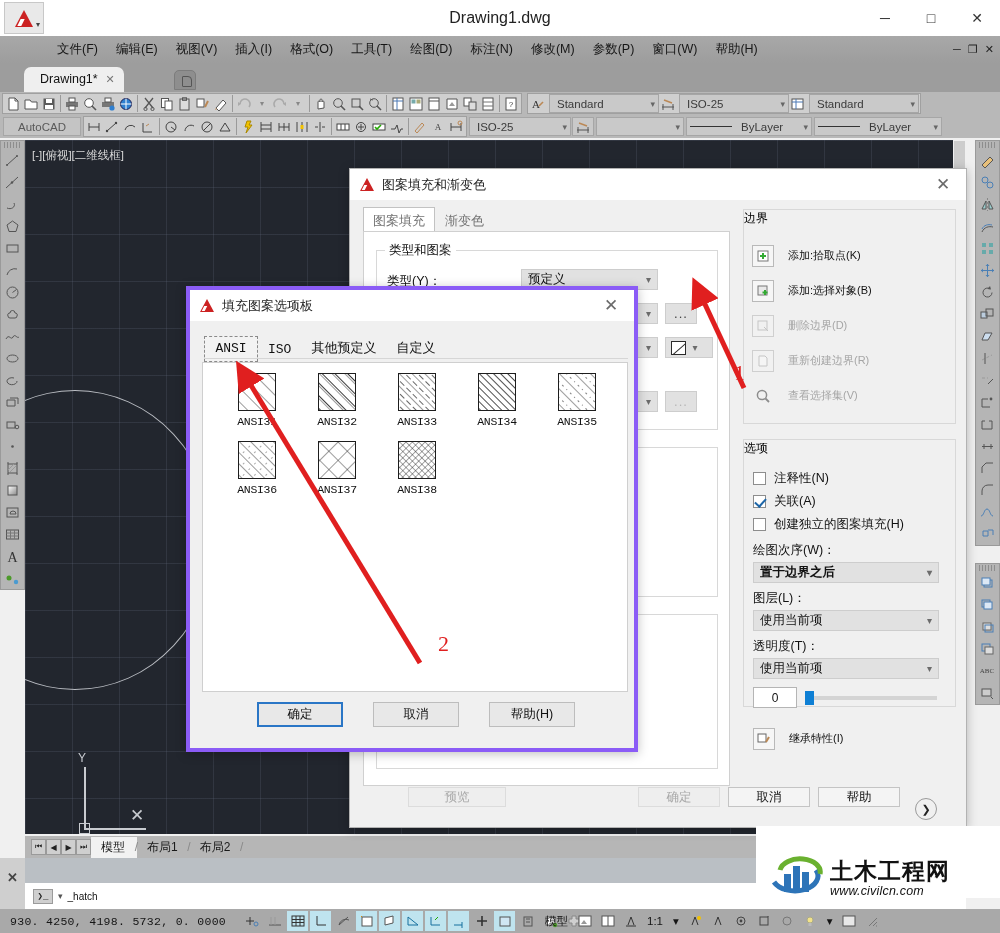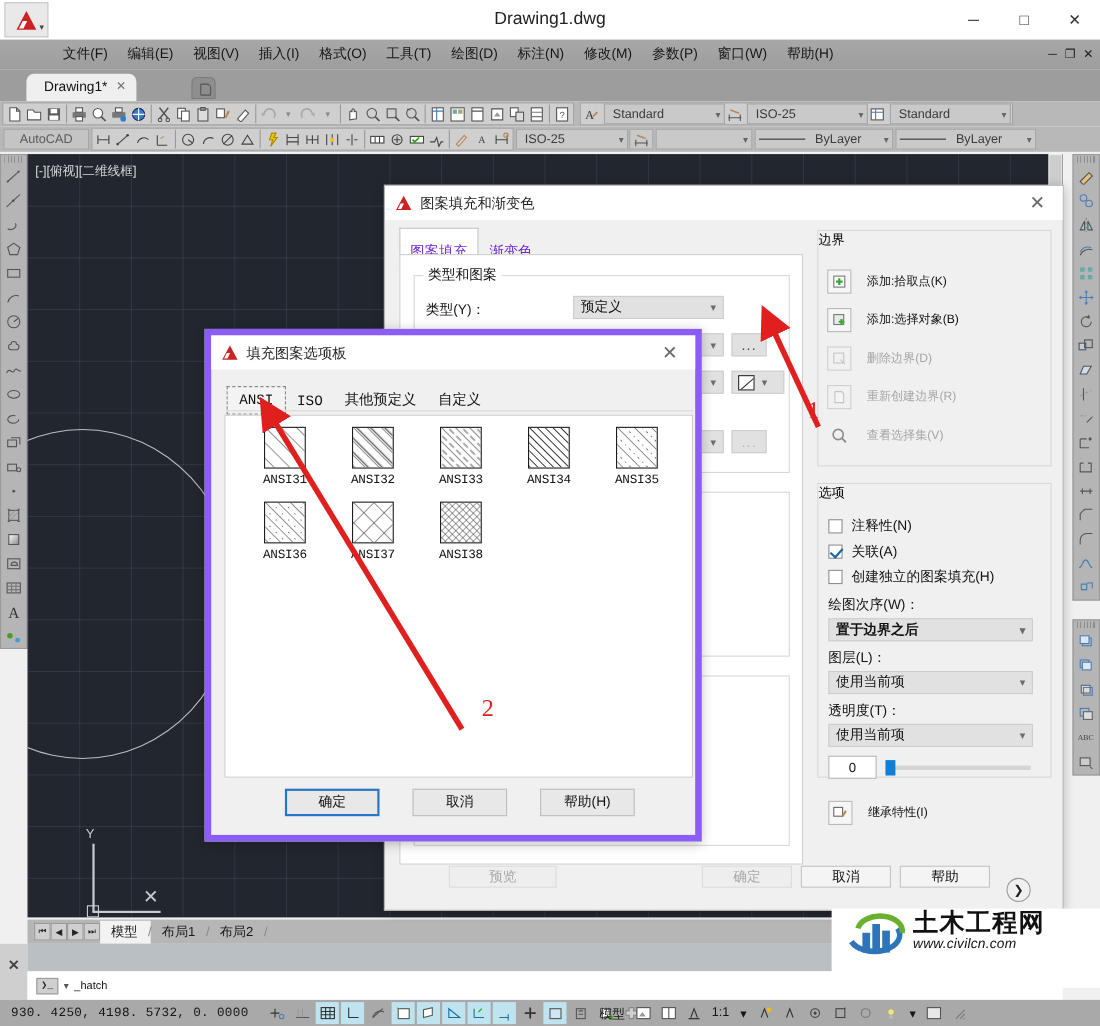--- a/index.html
+++ b/index.html
@@ -114,21 +114,21 @@
   .dlg-title .ic { width:18px;height:16px; margin-right:6px; display:flex;align-items:center;justify-content:center;}
   .mini-tri{width:0;height:0;border-left:7px solid transparent;border-right:7px solid transparent;border-bottom:13px solid #cc2222;position:relative;}
   .mini-tri:after{content:"";position:absolute;left:-4px;top:7px;width:8px;height:5px;border-left:3px solid #fff;transform:skewX(-26deg);}
   .dlg-title .tt { font-size:13px; color:#1e1e1e; flex:1;}
   .dlg-title .cx { width:30px; height:30px; display:flex; align-items:center; justify-content:center;
      color:#6b6b6b; font-size:17px; }
 
   .hatchdlg { left:349px; top:168px; width:618px; height:660px; }
 
   .tabs2 { position:absolute; left:13px; top:38px; display:flex; align-items:flex-end; }
-  .tab2 { font-size:13px; color:#6d28d9; padding:12px 9px 5px; border:1px solid transparent; }
+  .tab2 { font-size:13px; color:#737373; padding:4px 9px 5px; border:1px solid transparent; }
   .tab2.sel { background:#ffffff; border:1px solid #c2c2c2; border-bottom-color:#fff; }
 
   .panel { position:absolute; background:#fff; border:1px solid #d0d0d0; }
   .grp { position:absolute; border:1px solid #d8d8d8; }
   .grp > .lg { position:absolute; left:8px; top:-9px; background:#fff; padding:0 4px; font-size:12.5px; color:#111;}
 
   .lbl { position:absolute; font-size:12.5px; color:#111; white-space:nowrap;}
   .combo { position:absolute; height:21px; background:#e1e1e1; border:1px solid #cdcdcd;
      display:flex; align-items:center; padding-left:6px; font-size:12.5px; color:#111; }
   .combo .cv2{flex:1; white-space:nowrap; overflow:hidden;}
@@ -164,42 +164,42 @@
      display:flex;align-items:center;justify-content:center;font-size:12px;color:#111;}
 
   .btnrow{ position:absolute; display:flex; align-items:center; }
   .btn { height:20px; background:#e8e8e8; border:1px solid #c4c4c4; font-size:12.5px; color:#111;
      display:flex; align-items:center; justify-content:center; }
   .btn.dis { color:#a8a8a8; background:#eeeeee; border-color:#dcdcdc;}
   .expandbtn{width:22px;height:22px;border:1px solid #9a9a9a;border-radius:50%;background:#f0f0f0;
      display:flex;align-items:center;justify-content:center;font-size:11px;color:#222;}
 
   
-  .palettedlg { left:186px; top:299px; width:452px; height:466px; border:6px solid #8b5cf6; }
+  .palettedlg { left:186px; top:286px; width:452px; height:466px; border:4px solid #8b5cf6; }
   .ptabs { position:absolute; left:14px; top:45px; display:flex; align-items:flex-end; }
   .ptab { font-size:13px; color:#111; padding:4px 10px 5px; font-family:"Liberation Mono", monospace;}
   .ptab.sel { border:1px dashed #8a8a8a; background:#f3f3f3; min-width:54px; text-align:center;}
   .ptabline{position:absolute;left:14px;top:68px;width:424px;height:1px;background:#d6d6d6;}
   .pbody { position:absolute; left:12px; top:72px; width:426px; height:330px; background:#fff; border:1px solid #cfcfcf;}
   .pgrid { position:absolute; left:14px; top:10px; width:400px; display:flex; flex-wrap:wrap; }
   .pitem { width:80px; margin-bottom:13px; display:flex; flex-direction:column; align-items:center; }
   .psw { width:38px; height:38px; border:1.3px solid #1d1d1d; background:#fff; }
   .pname { font-size:11.5px; color:#111; margin-top:4px; font-family:"Liberation Mono", monospace; letter-spacing:-.3px;}
   .pbtns { position:absolute; left:0; top:412px; width:452px; display:flex; justify-content:center; gap:30px; }
   .pbtn { width:86px; height:25px; background:#e8e8e8; border:1px solid #bdbdbd; font-size:12.5px; color:#111;
      display:flex; align-items:center; justify-content:center; }
   .pbtn.primary { border:2px solid #2a76c6; }
 
   
   .arrow-svg{position:absolute;left:0;top:0;width:1000px;height:933px;pointer-events:none;}
   .anno-num{position:absolute;color:#e01f1f;font-size:22px;font-family:"Liberation Serif", serif;}
 
   
   .wm { position:absolute; left:756px; top:826px; width:244px; height:72px; background:#ffffff;
-        display:flex; align-items:flex-start; padding-left:14px; }
+        display:flex; align-items:flex-end; padding-left:14px; }
   .wm-logo{width:54px;height:46px;position:relative;margin-right:6px;}
   .wm-txt{display:flex;flex-direction:column;}
   .wm-cn{font-size:23px;font-weight:bold;color:#111;letter-spacing:1px;line-height:25px;}
   .wm-url{font-size:12.5px;font-style:italic;color:#111;letter-spacing:.2px;}
 
   .scroll-v{position:absolute; right:0; top:0; width:13px; height:100%; background:#f0f0f0;}
   .scroll-v .thumb{position:absolute;left:1px;top:1px;width:11px;height:60px;background:#cdcdcd;}
 </style>
 </head>
 <body>

